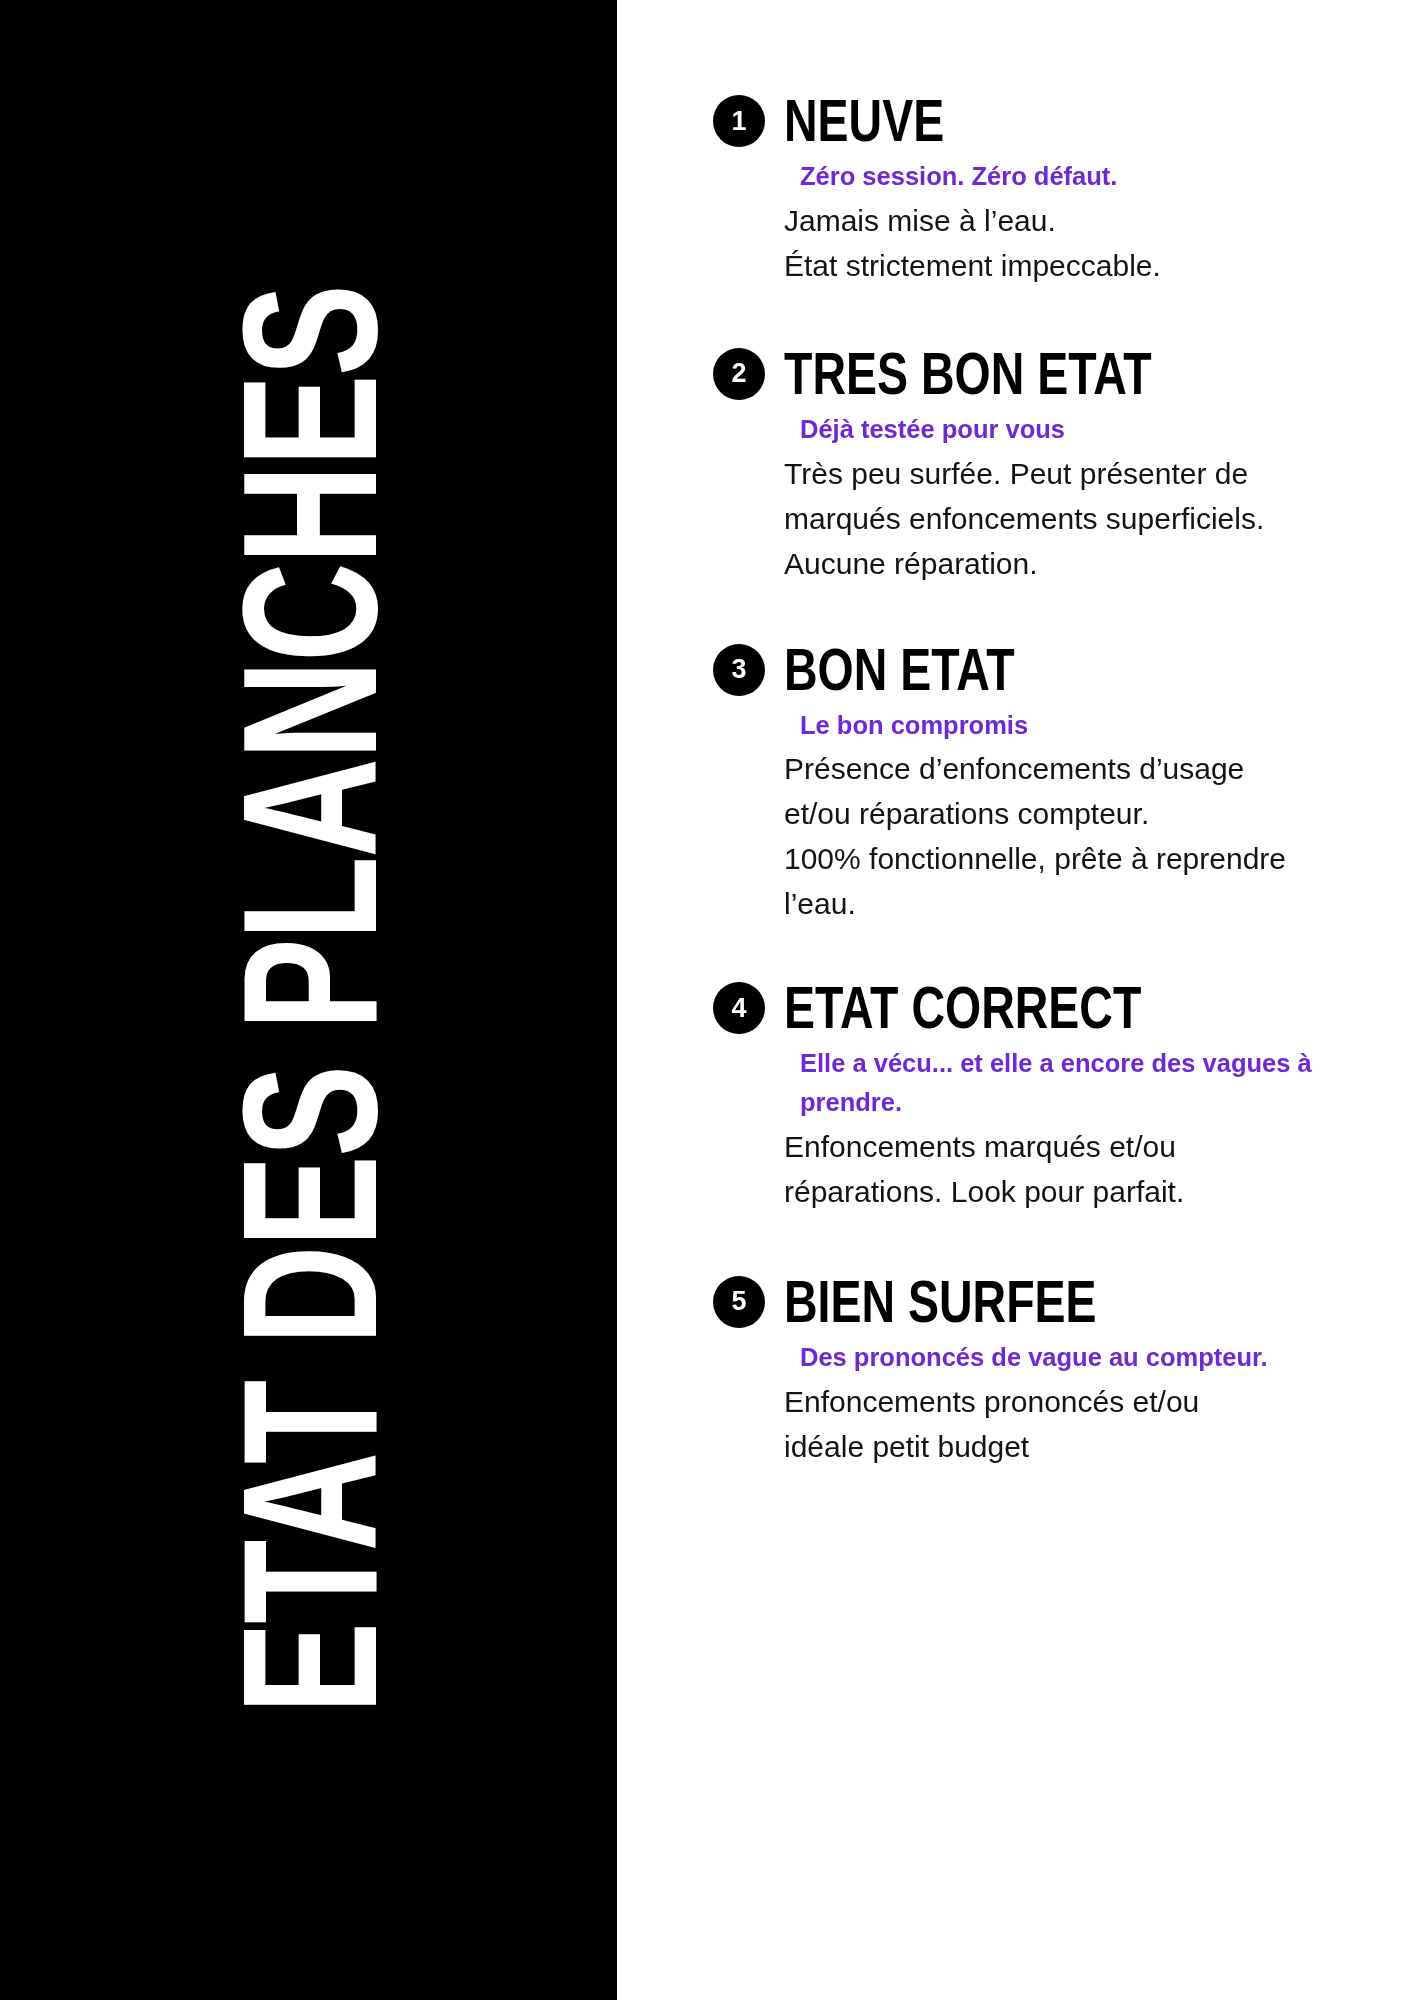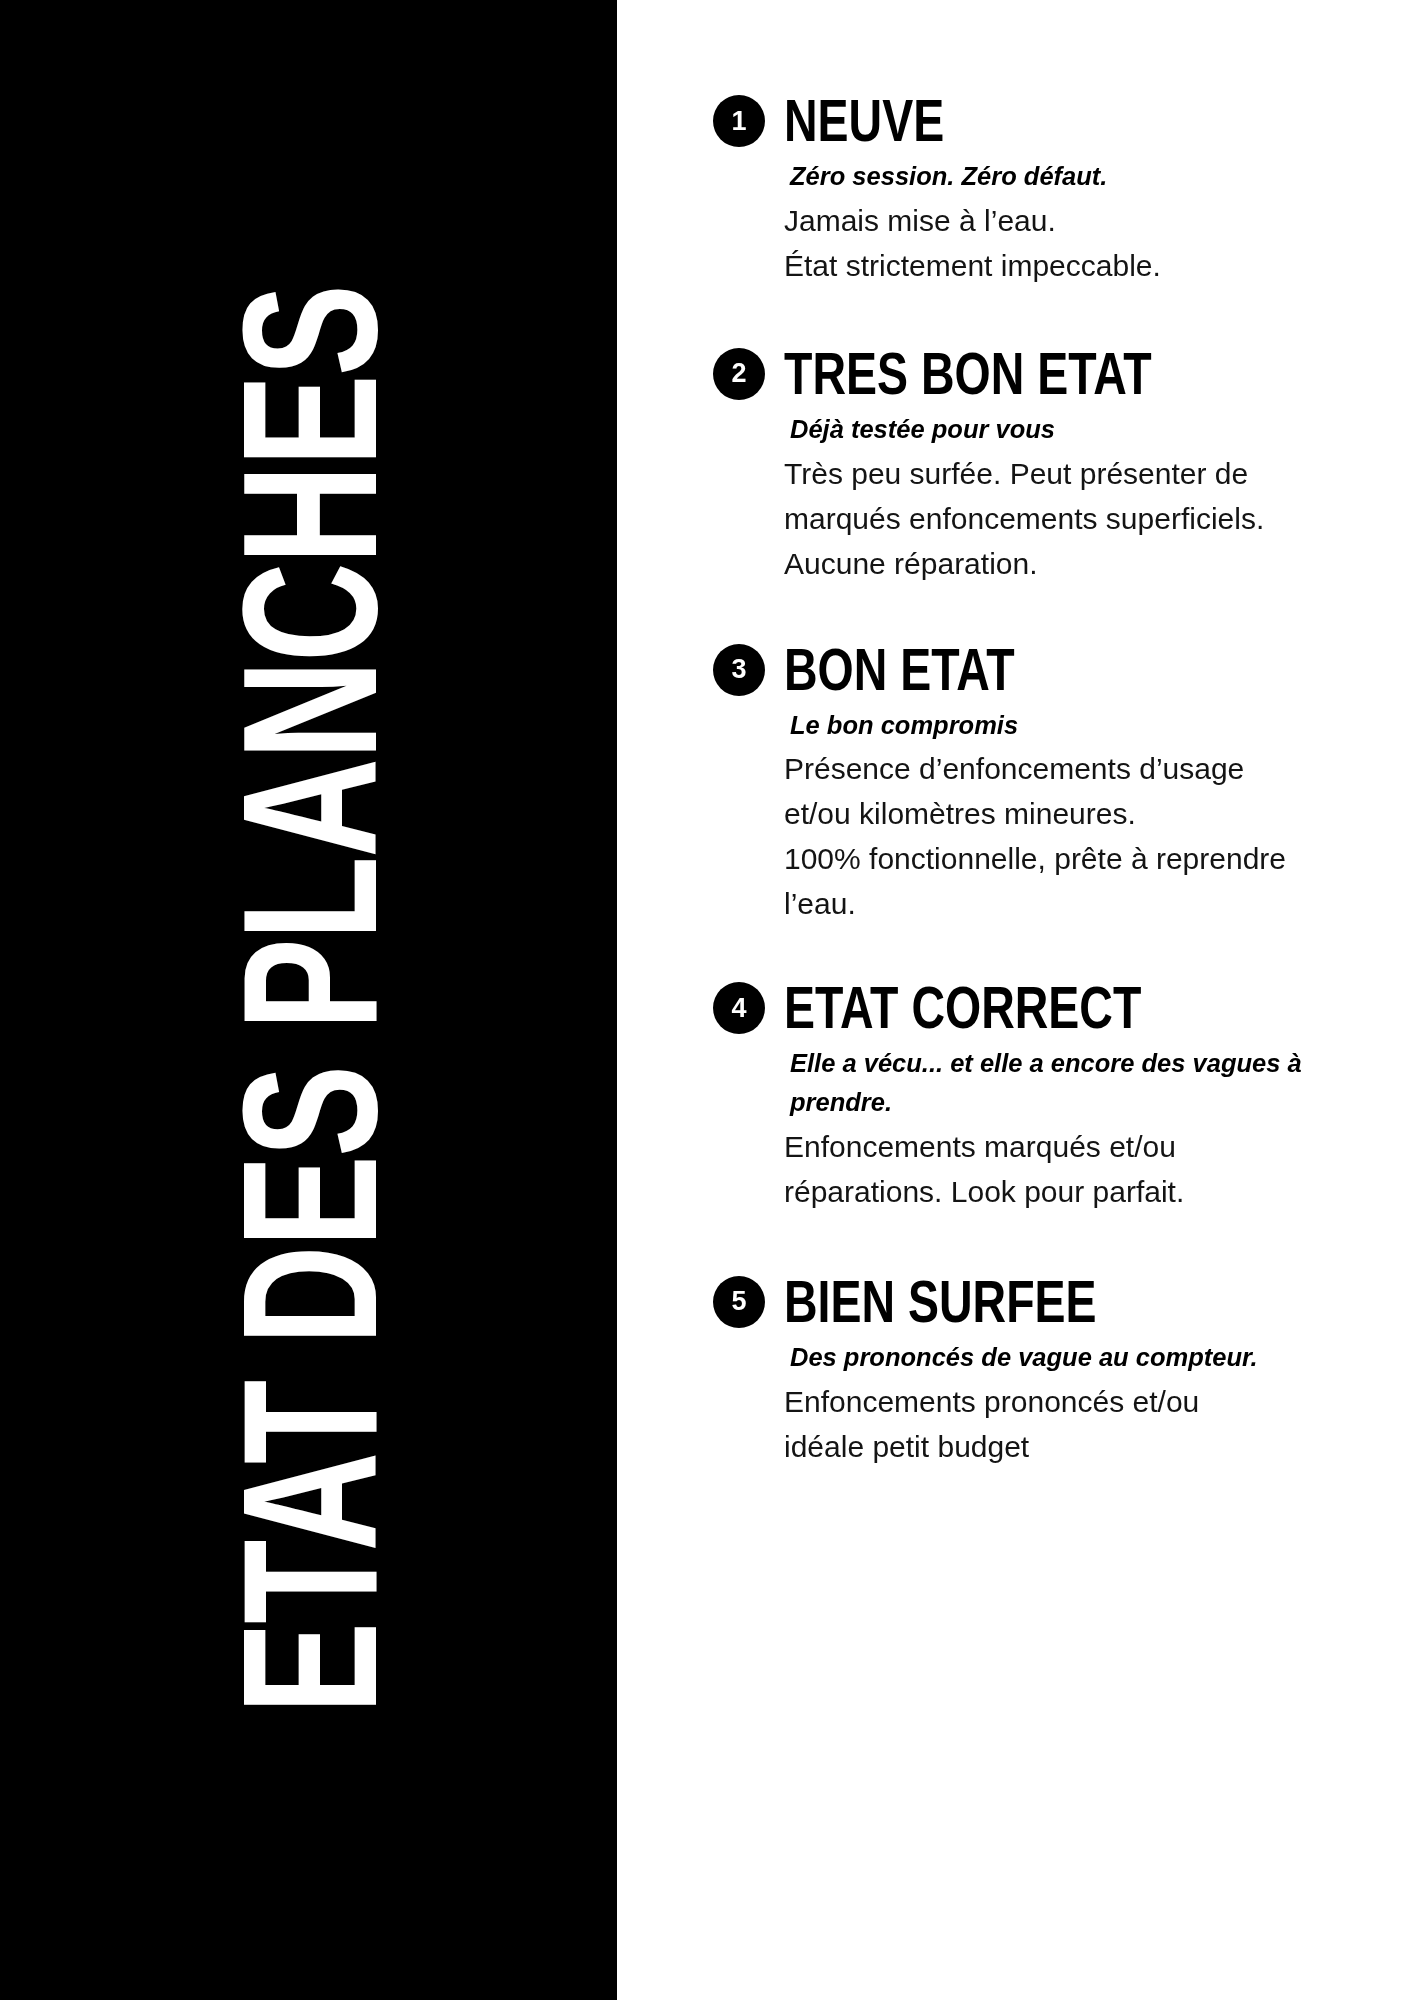--- a/index.html
+++ b/index.html
@@ -107,24 +107,23 @@
     transform-origin: left center;
   }
   .item-body {
     padding-left: 71px;
   }
   .lead {
     font-family: "Liberation Sans", sans-serif;
     font-weight: 700;
     font-size: 25.5px;
     line-height: 1.52;
-    color: #000000;
-    margin: 0 0 2px 6px;
+    color: #6d28d9;
+    margin: 0 0 2px 16px;
     max-width: 560px;
-    font-style: italic;
   }
   .desc {
     font-family: "Liberation Sans", sans-serif;
     font-weight: 400;
     font-size: 30px;
     line-height: 1.50;
     color: #141414;
     margin: 0;
     max-width: 580px;
   }
@@ -181,21 +180,21 @@
 
     <div class="item i3">
       <div class="item-head">
         <div class="badge">3</div>
         <div class="item-title">BON ETAT</div>
       </div>
       <div class="item-body">
         <p class="lead">Le bon compromis</p>
         <p class="desc">
           <span class="line">Présence d’enfoncements d’usage</span>
-          <span class="line">et/ou kilomètres mineures.</span>
+          <span class="line">et/ou réparations compteur.</span>
           <span class="line">100% fonctionnelle, prête à reprendre</span>
           <span class="line">l’eau.</span>
         </p>
       </div>
     </div>
 
     <div class="item i4">
       <div class="item-head">
         <div class="badge">4</div>
         <div class="item-title">ETAT CORRECT</div>

